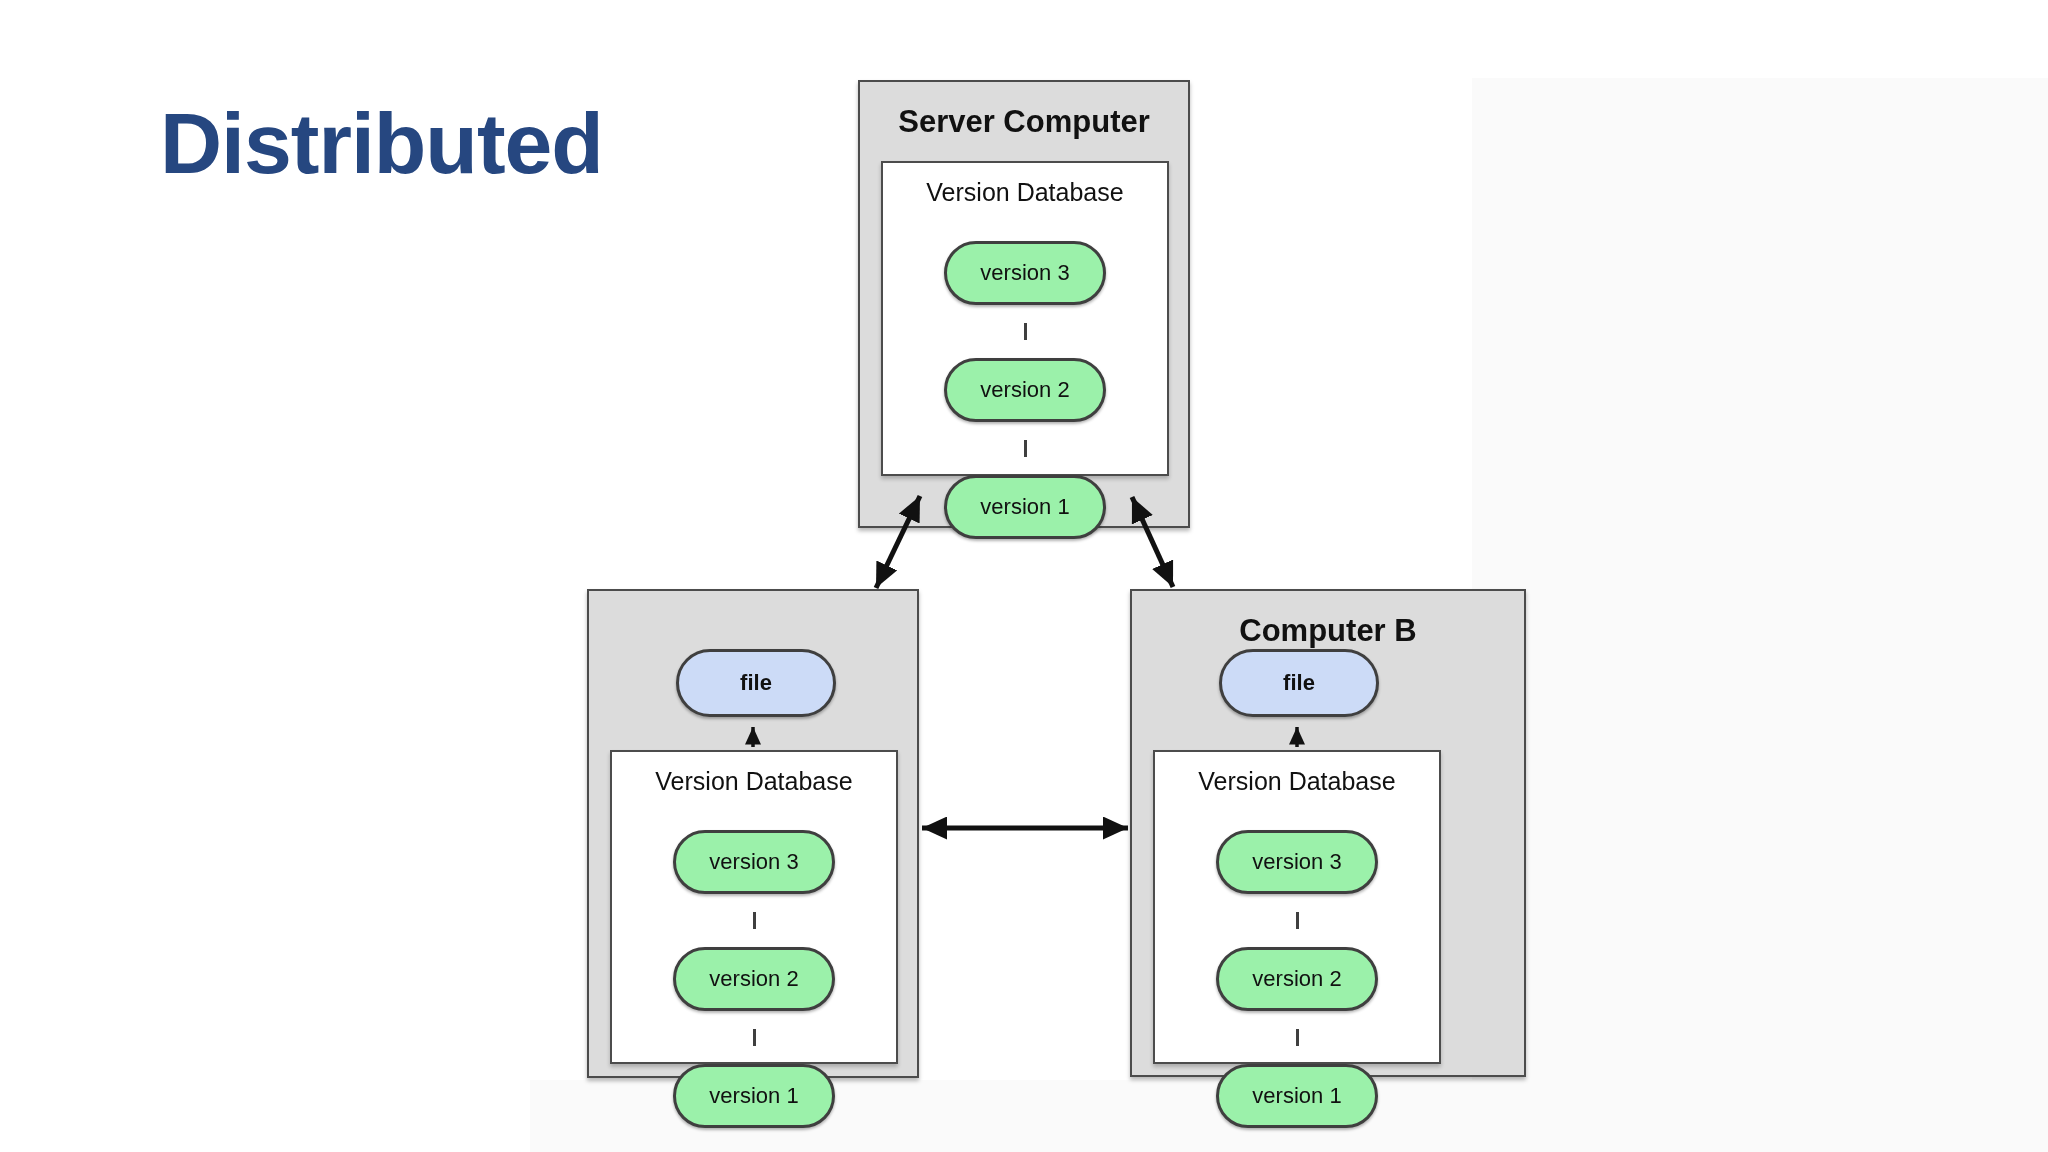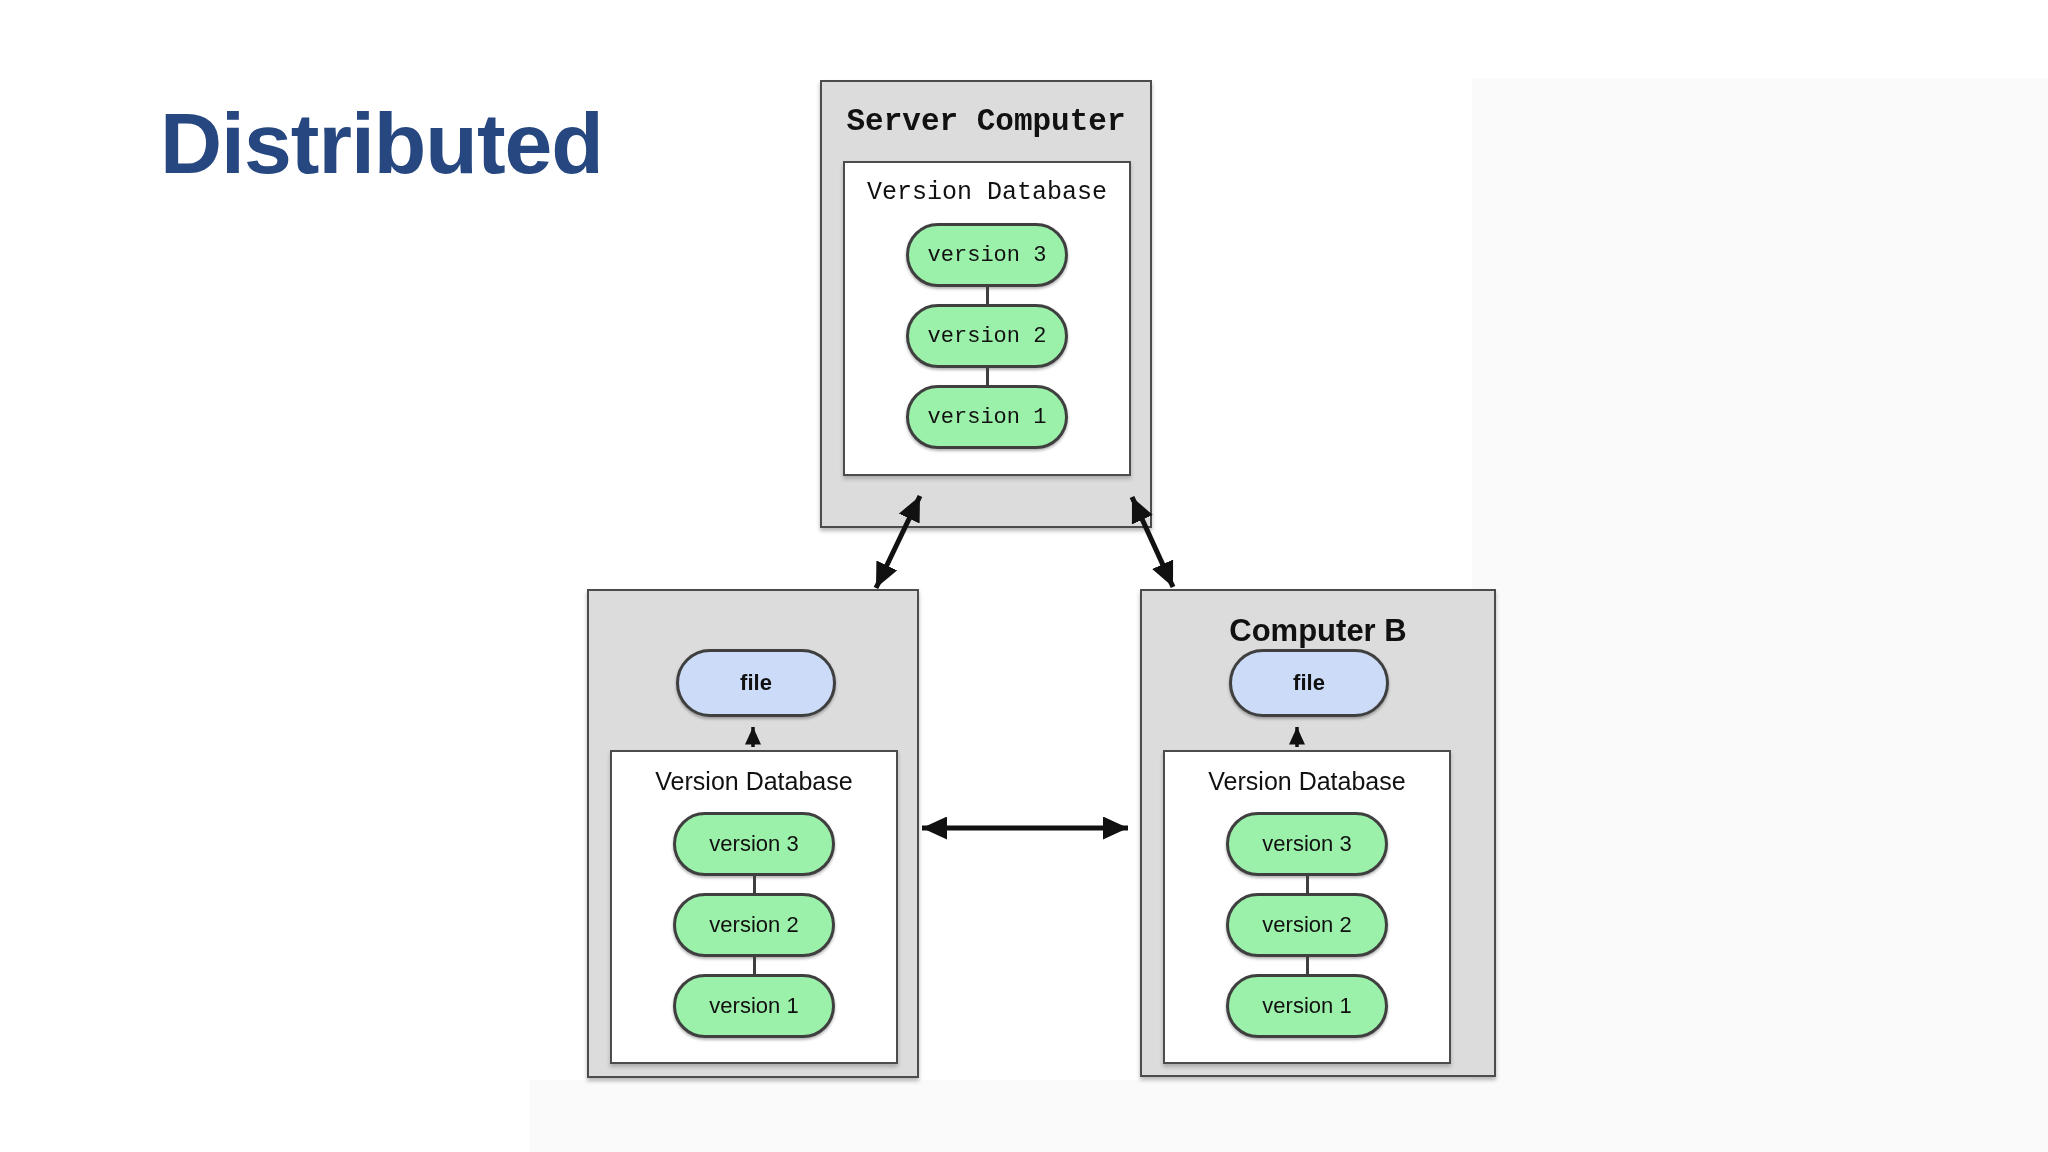--- a/index.html
+++ b/index.html
@@ -41,29 +41,29 @@
     border:2px solid var(--box-border);
     box-shadow:0 3px 4px rgba(0,0,0,0.28);
   }
   .machine-title{
     text-align:center;
     font-weight:bold;
     font-size:31px;
     color:var(--text);
     padding-top:22px;
   }
-  .server-box{left:820px;top:80px;width:332px;height:448px;font-family:Liberation Mono, monospace;}
+  .server-box{left:858px;top:80px;width:332px;height:448px;}
   .computer-a-box{left:587px;top:589px;width:332px;height:489px;}
-  .computer-b-box{left:1130px;top:589px;width:356px;height:488px;margin-left:10px;}
+  .computer-b-box{left:1130px;top:589px;width:396px;height:488px;}
   .db-box{
     position:absolute;
     background:var(--inner-fill);
     border:2px solid var(--box-border);
     box-shadow:0 3px 4px rgba(0,0,0,0.22);
-    display:flex;flex-direction:column;align-items:center;
+    display:flex;flex-direction:column;align-items:center;gap:18px;
   }
   .server-box .db-box{left:21px;top:79px;width:288px;height:315px;}
   .computer-a-box .db-box,
   .computer-b-box .db-box{left:21px;top:159px;width:288px;height:314px;}
   .db-label{
     font-size:25px;
     color:var(--text);
     margin:15px 0 16px 0;
   }
   .pill{

